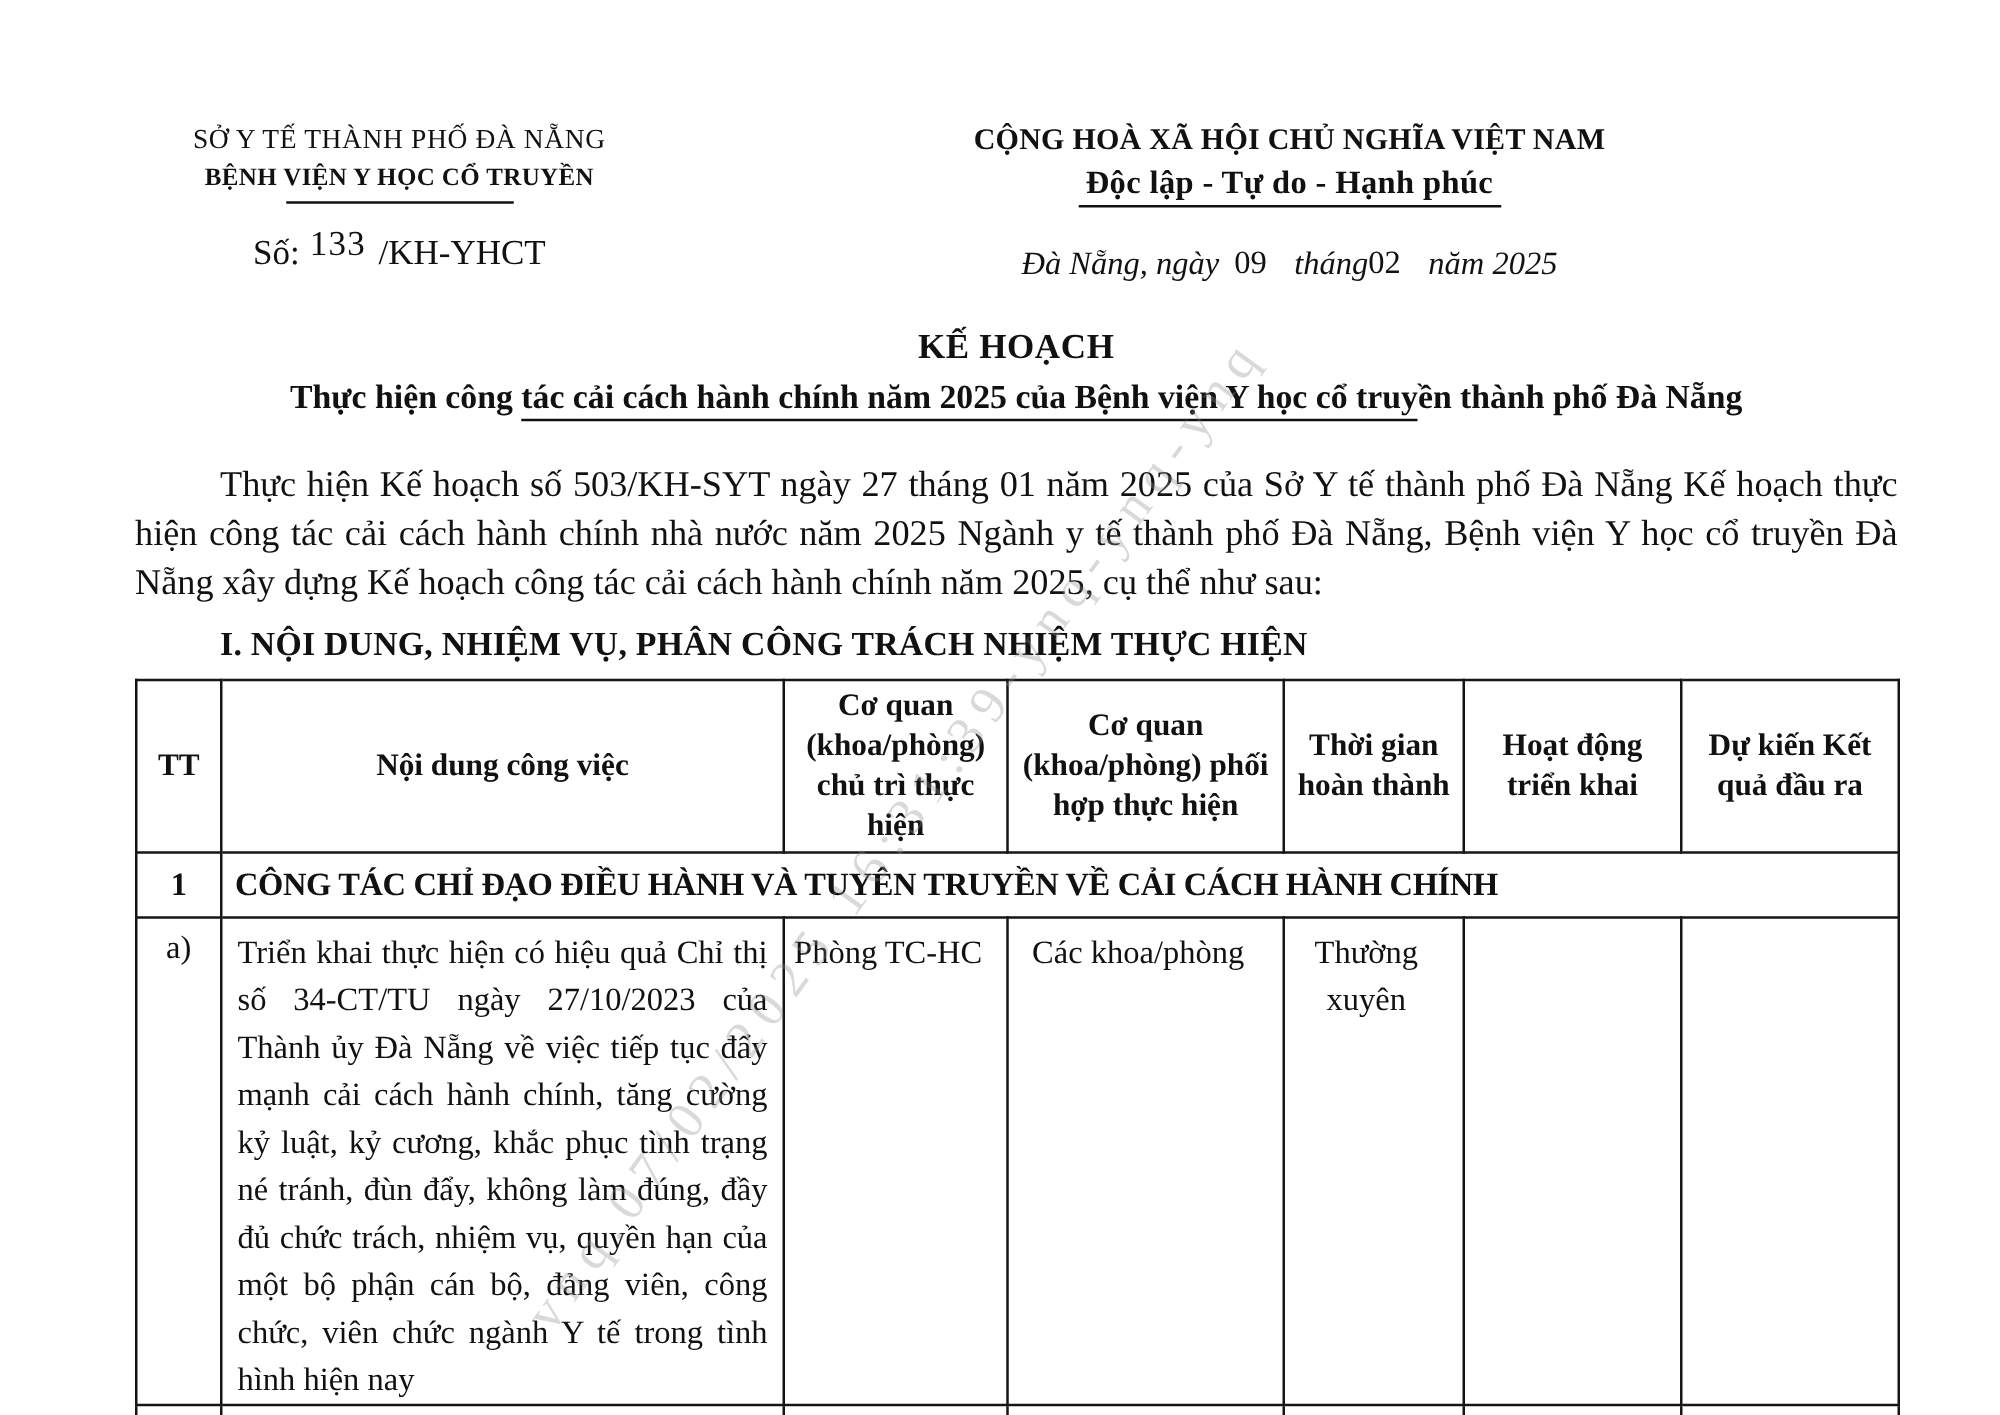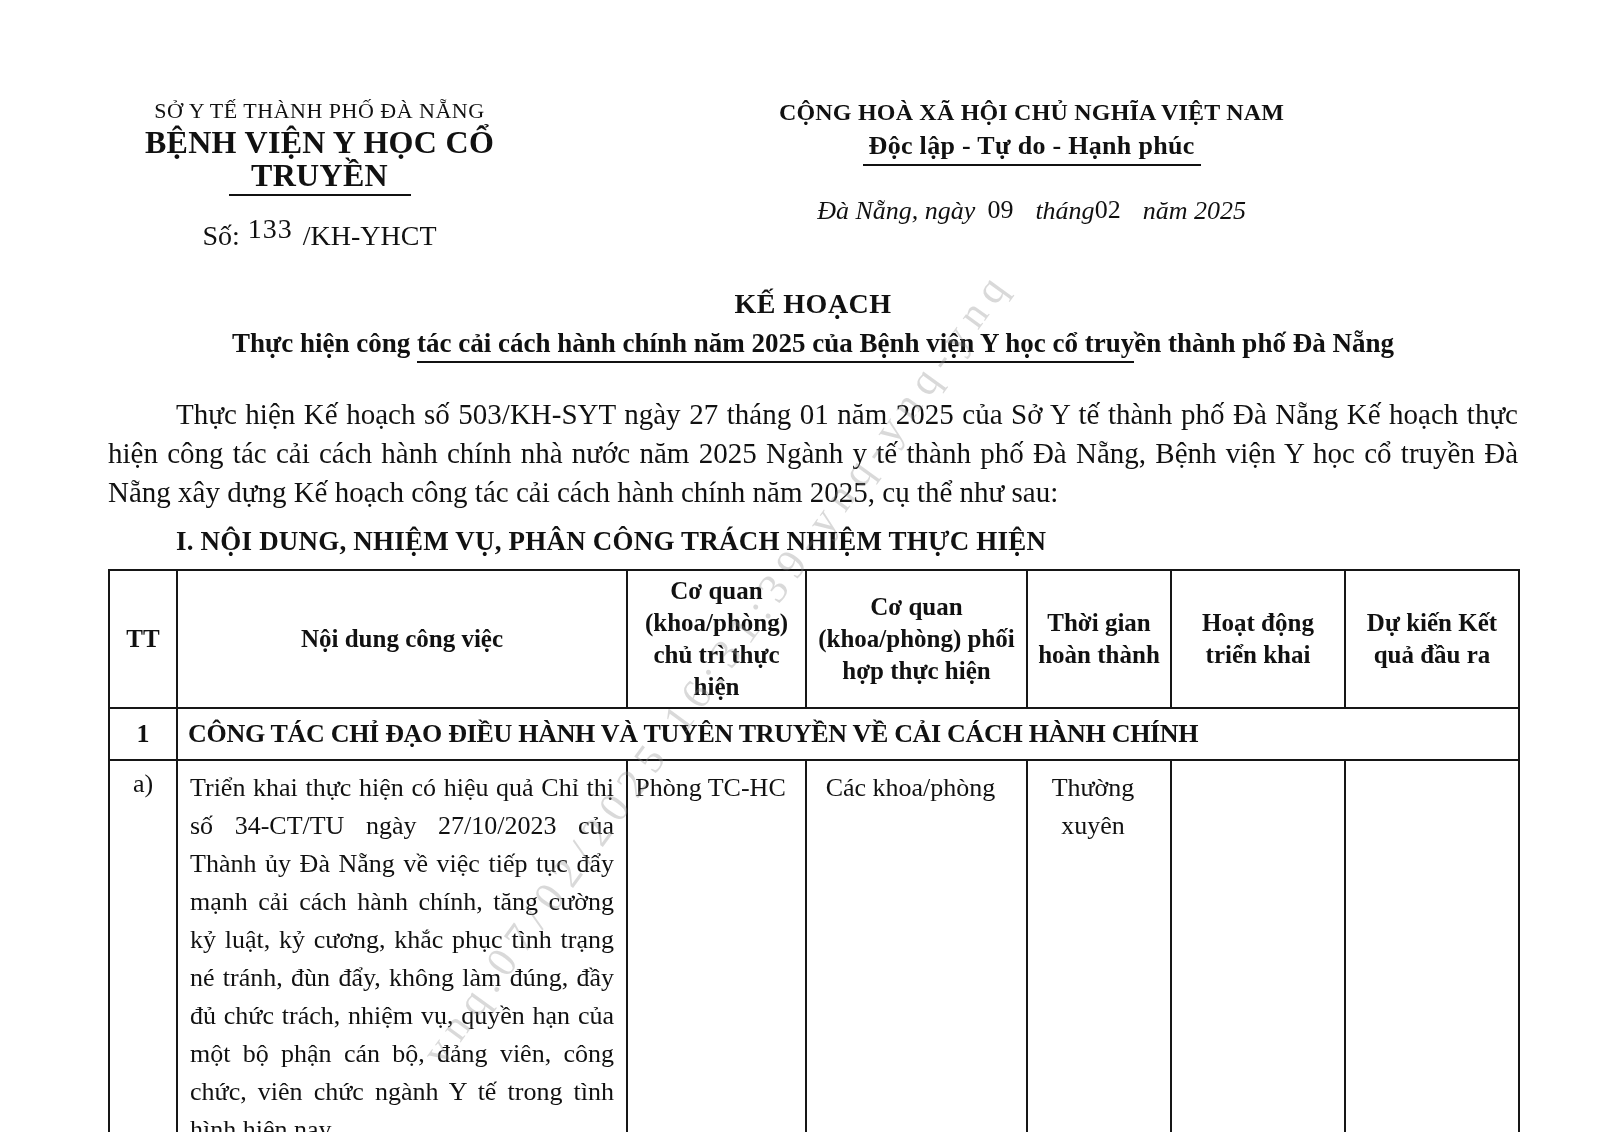--- a/index.html
+++ b/index.html
@@ -31,21 +31,21 @@
     pointer-events: none;
     z-index: 5;
   }
   
   .header-row { display: flex; width: 100%; }
   .header-left {
     width: 30%;
     text-align: center;
   }
   .org-parent { font-size: 22px; line-height: 30px; letter-spacing: 0.5px; }
-  .org-name { font-size: 32px; font-weight: bold; line-height: 33px; letter-spacing: 0.3px; }
+  .org-name { font-size: 20px; font-weight: bold; line-height: 33px; letter-spacing: 0.3px; }
   .org-underline {
     width: 182px; height: 0;
     border-bottom: 2px solid #111;
     margin: 2px auto 0 auto;
   }
   .doc-number { margin-top: 24px; font-size: 28px; }
   .doc-number .num {
     position: relative; top: -7px;
     padding: 0 10px 0 8px;
     letter-spacing: 1px;

